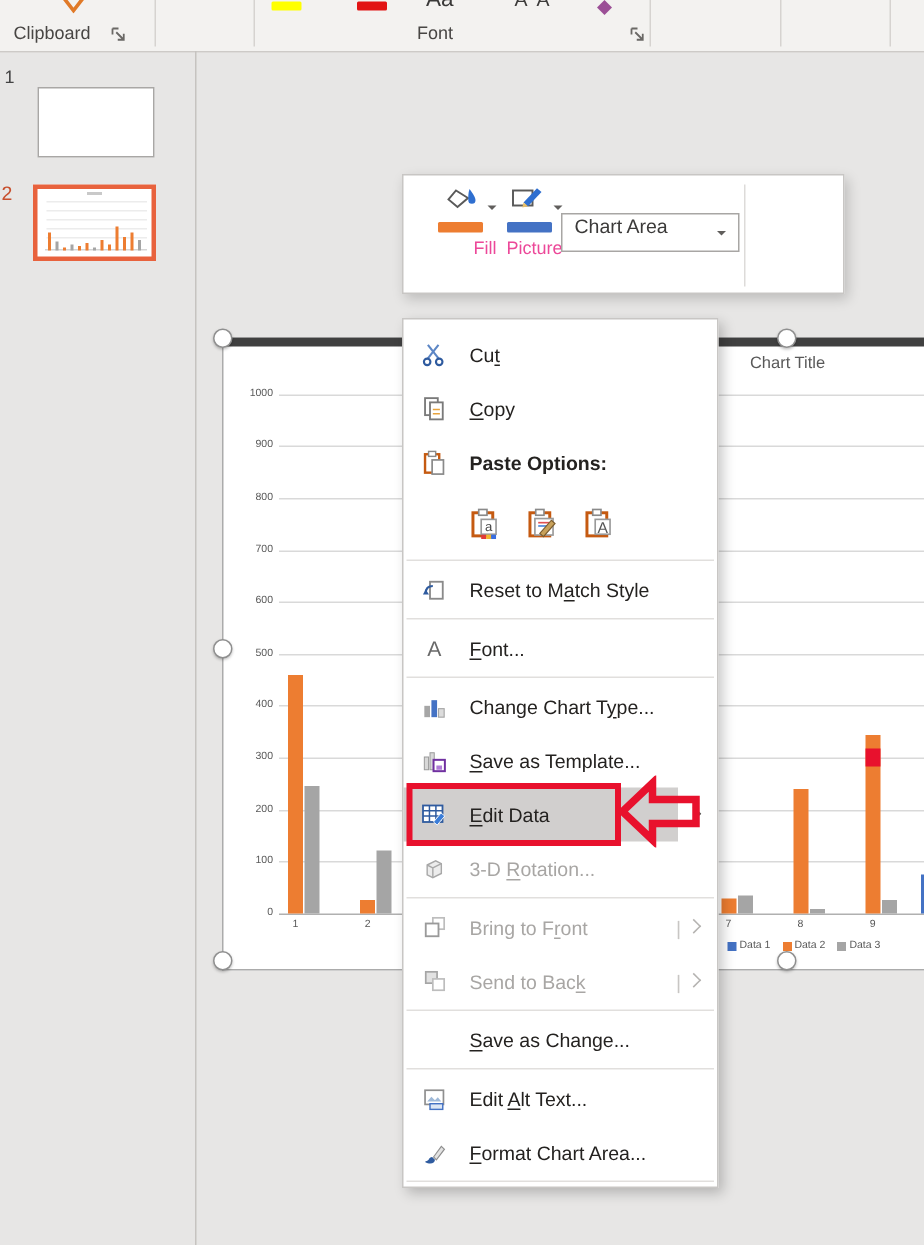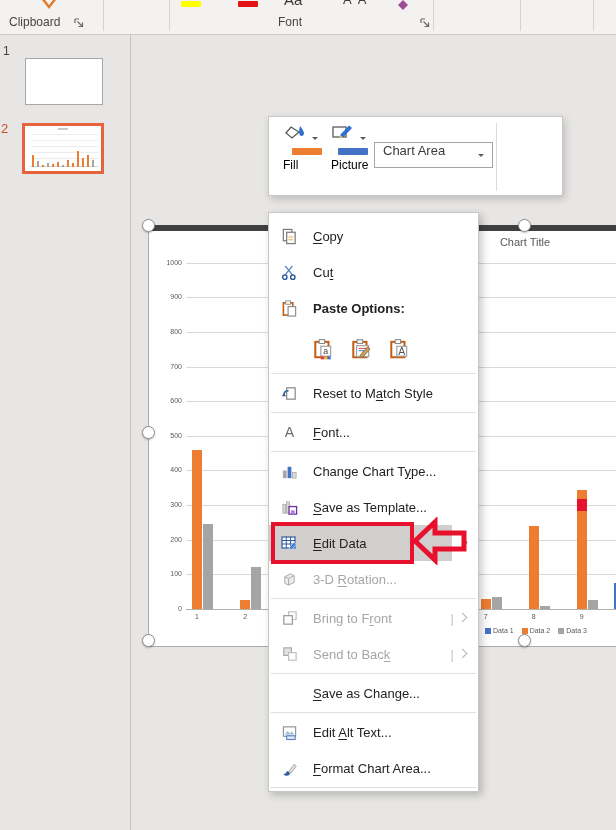--- a/index.html
+++ b/index.html
@@ -47,21 +47,21 @@
   .legend .key{display:flex;align-items:center;gap:2px;white-space:nowrap;}
   .legend .sw{width:6px;height:6px;display:inline-block;}
   .handle{position:absolute;width:13px;height:13px;border-radius:50%;background:#fff;
           border:1.5px solid #8f8f8f;box-shadow:0 1px 2px rgba(0,0,0,.25);box-sizing:border-box;
           cursor:grab;z-index:4;}
 
   
   .minitoolbar{position:absolute;left:268px;top:116px;width:295px;height:80px;background:#fff;
                border:1px solid #c8c6c4;box-shadow:2px 3px 8px rgba(0,0,0,.18);z-index:6;
                box-sizing:border-box;}
-  .tb-btn{position:absolute;text-align:left;font-size:12px;color:#000000;cursor:pointer;}
+  .tb-btn{position:absolute;text-align:right;font-size:12px;color:#ec4899;cursor:pointer;}
   .tb-bar{height:7px;border-radius:1px;margin:2px auto 3px;}
   .tb-caret{display:inline-block;width:0;height:0;border:3.5px solid transparent;
             border-top-color:#605e5c;vertical-align:middle;margin-left:3px;}
   .tb-combo{position:absolute;left:105px;top:25px;width:119px;height:26px;border:1px solid #a8a6a4;
             box-sizing:border-box;font-size:13px;color:#3b3a39;display:flex;
             padding-left:8px;cursor:pointer;background:#fff;}
   .tb-combo .tb-caret{position:absolute;right:8px;top:11px;}
   .tb-sep{position:absolute;left:227px;top:6px;width:1px;height:68px;background:#dddbd9;}
   .tb-label2{line-height:1.25;}
 
@@ -247,38 +247,38 @@
       <span>Chart Area</span>
       <span class="tb-caret"></span>
     </div>
     <div class="tb-sep"></div>
   </div>
 
   <div class="cmenu" id="context-menu">
       <div class="mitem">
         <span class="mi">
           <svg width="17" height="17" viewBox="0 0 18 18">
+            <line x1="4.5" y1="2" x2="12" y2="11.5" stroke="#5c86c5" stroke-width="1.5"></line>
+            <line x1="12" y1="2" x2="4.5" y2="11.5" stroke="#5c86c5" stroke-width="1.5"></line>
+            <circle cx="4" cy="14" r="2.3" fill="none" stroke="#2f5b9f" stroke-width="1.5"></circle>
+            <circle cx="12.5" cy="14" r="2.3" fill="none" stroke="#2f5b9f" stroke-width="1.5"></circle>
+          </svg>
+        </span>
+        <span class="mlabel"><span>Cu</span><span class="u">t</span><span></span></span>
+      </div>
+      <div class="mitem">
+        <span class="mi">
+          <svg width="17" height="17" viewBox="0 0 18 18">
             <rect x="2.5" y="1.5" width="9" height="12" fill="#fff" stroke="#7a7a7a" stroke-width="1.3"></rect>
             <rect x="6" y="4.5" width="9" height="12" fill="#fff" stroke="#7a7a7a" stroke-width="1.3"></rect>
             <line x1="8" y1="9.5" x2="13" y2="9.5" stroke="#e8a33d"></line>
             <line x1="8" y1="12.5" x2="13" y2="12.5" stroke="#e8a33d"></line>
           </svg>
         </span>
         <span class="mlabel"><span></span><span class="u">C</span><span>opy</span></span>
-      </div>
-      <div class="mitem">
-        <span class="mi">
-          <svg width="17" height="17" viewBox="0 0 18 18">
-            <line x1="4.5" y1="2" x2="12" y2="11.5" stroke="#5c86c5" stroke-width="1.5"></line>
-            <line x1="12" y1="2" x2="4.5" y2="11.5" stroke="#5c86c5" stroke-width="1.5"></line>
-            <circle cx="4" cy="14" r="2.3" fill="none" stroke="#2f5b9f" stroke-width="1.5"></circle>
-            <circle cx="12.5" cy="14" r="2.3" fill="none" stroke="#2f5b9f" stroke-width="1.5"></circle>
-          </svg>
-        </span>
-        <span class="mlabel"><span>Cu</span><span class="u">t</span><span></span></span>
       </div>
       <div class="mitem bold">
         <span class="mi">
           <svg width="17" height="17" viewBox="0 0 18 18">
             <rect x="2.5" y="3" width="10" height="13" fill="none" stroke="#c55a11" stroke-width="1.7"></rect>
             <rect x="5" y="1" width="5" height="3.5" fill="#fff" stroke="#8a8a8a"></rect>
             <rect x="7.5" y="7" width="8" height="10" fill="#fff" stroke="#8a8a8a" stroke-width="1.2"></rect>
           </svg>
         </span>
         <span class="mlabel"><span>Paste Options:</span><span class="u"></span><span></span></span>

